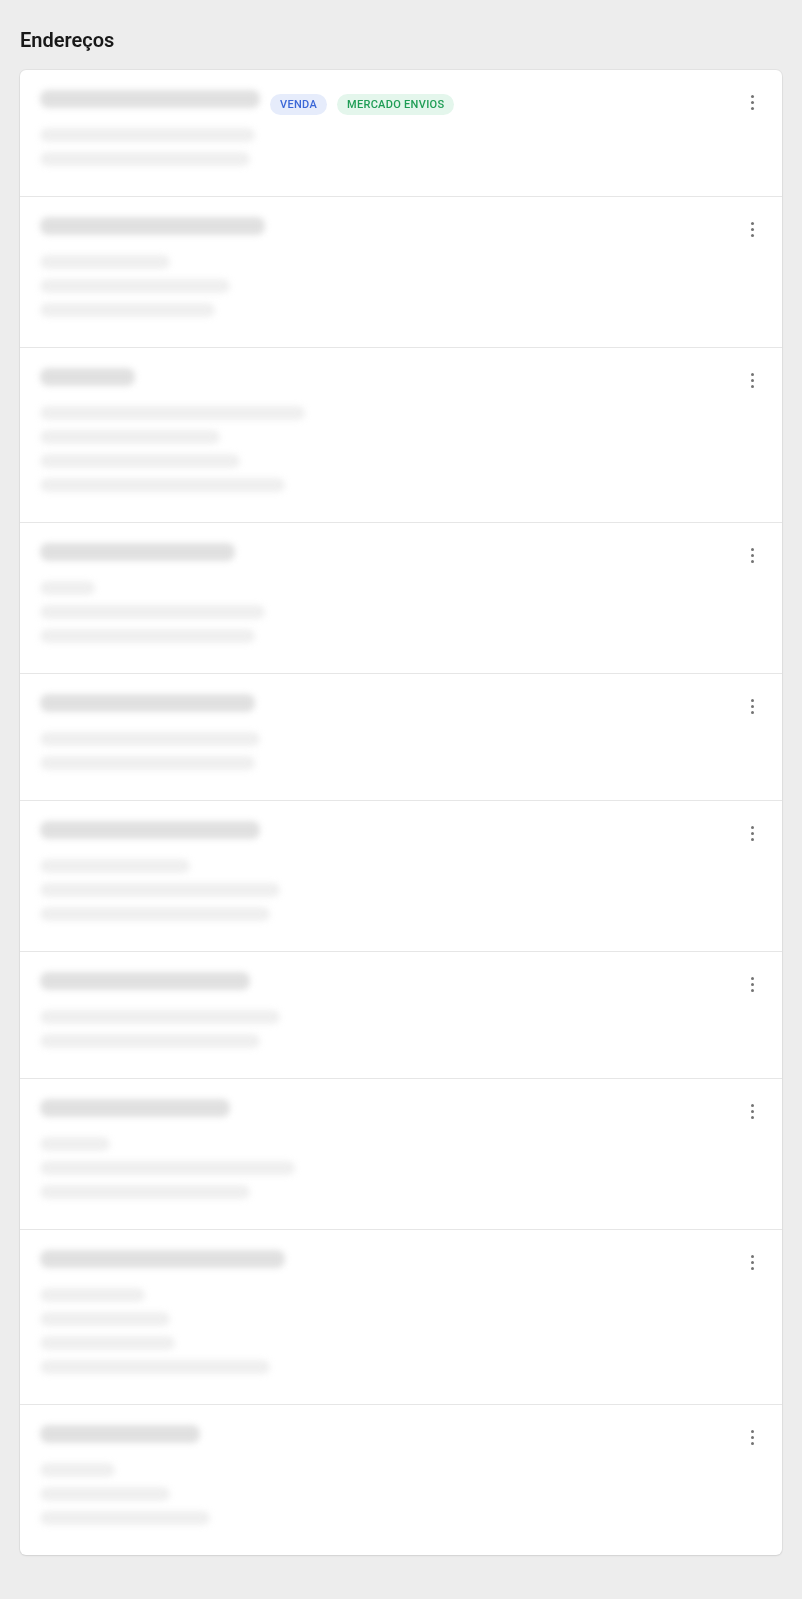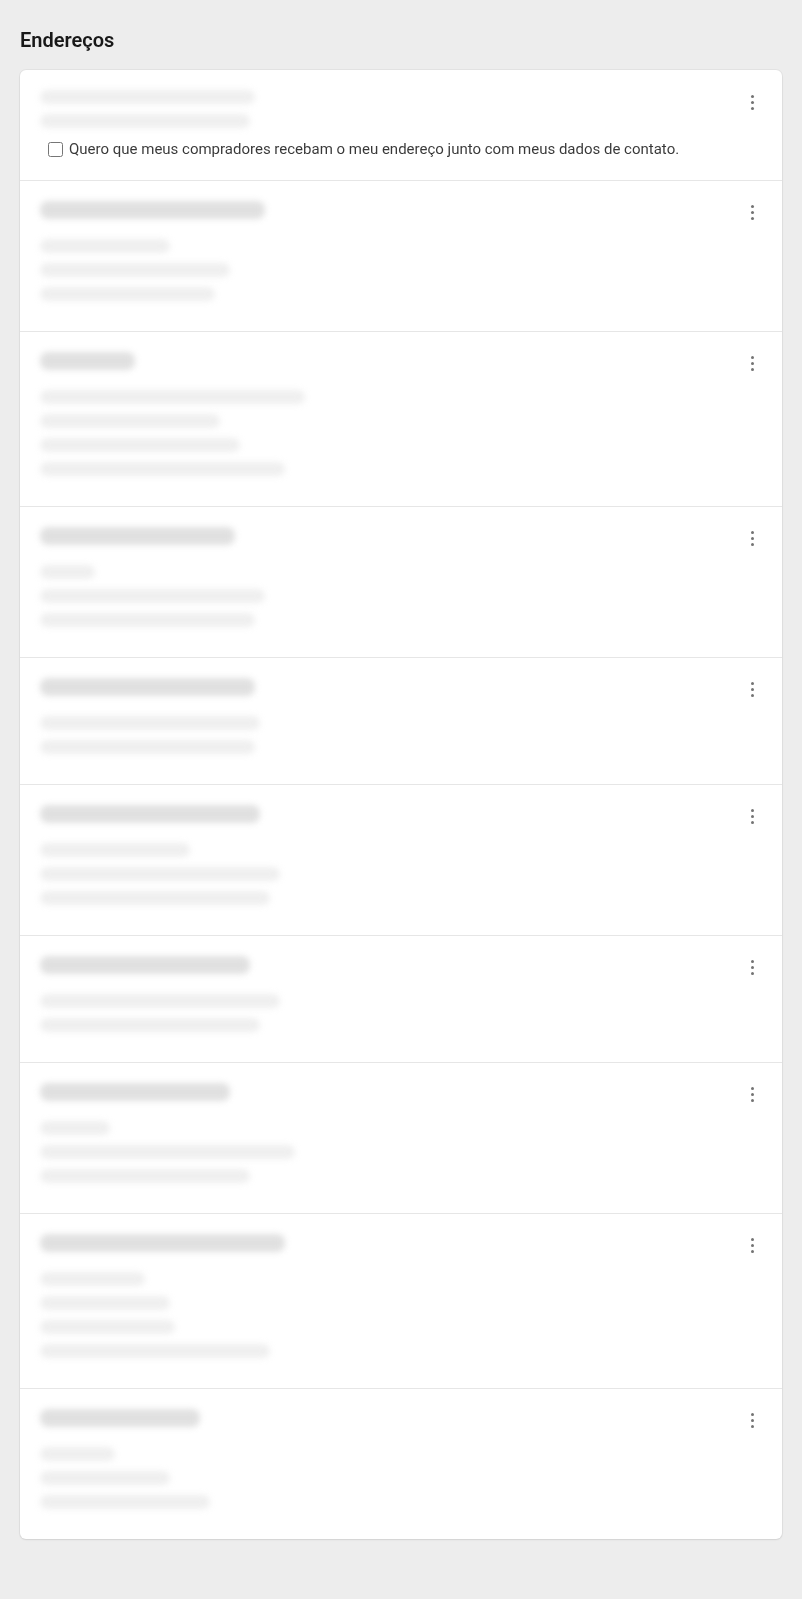--- a/index.html
+++ b/index.html
@@ -134,26 +134,27 @@
       line-height: 1.3;
     }
   </style>
 </head>
 <body>
 
 <h1 class="page-title">Endereços</h1>
 
 <div class="card" id="addresses-card">
     <div class="address-item">
+      <div class="item-head">
+        <span class="blur-line title" style="width: 220px;"></span>
+        <span class="badge badge-venda">VENDA</span>
+        <span class="badge badge-mercado">MERCADO ENVIOS</span>
+      </div>
       <span class="blur-line" style="width: 215px;"></span>
       <span class="blur-line" style="width: 210px;"></span>
-      <div class="checkbox-row">
-        <input type="checkbox" id="consent-cb-0" style="">
-        <label for="consent-cb-0">Quero que meus compradores recebam o meu endereço junto com meus dados de contato.</label>
-      </div>
       <button class="more-button">
         <span class="more-dots">
           <span></span>
           <span></span>
           <span></span>
         </span>
       </button>
     </div>
     <div class="address-item">
       <div class="item-head">

